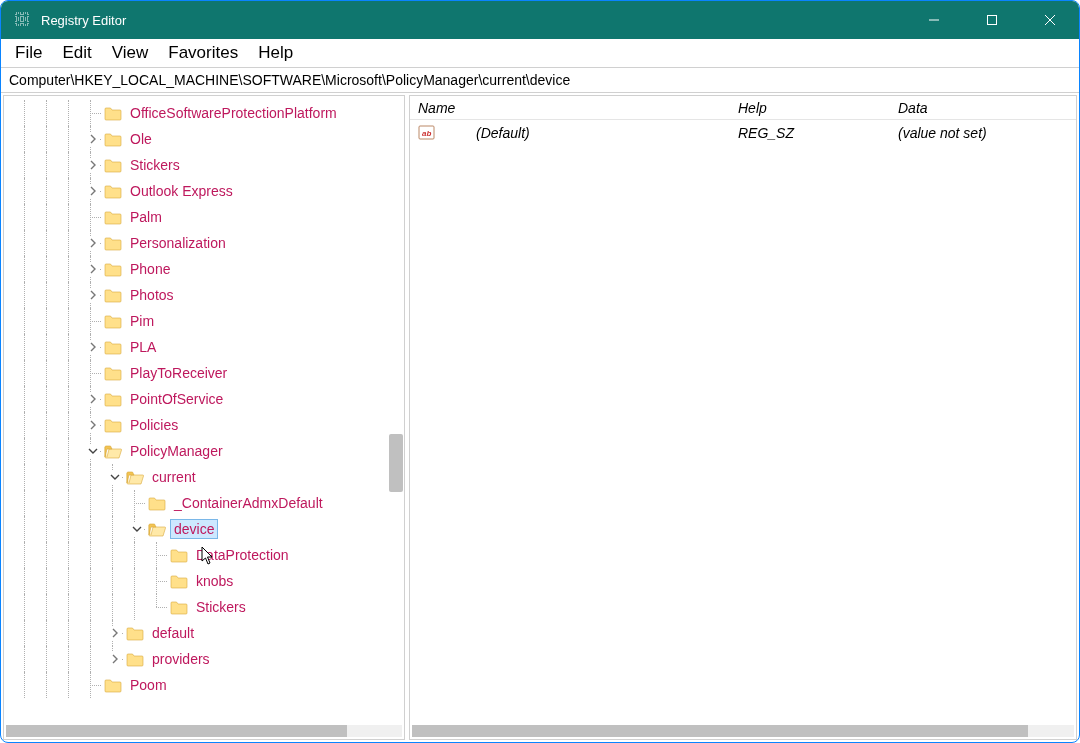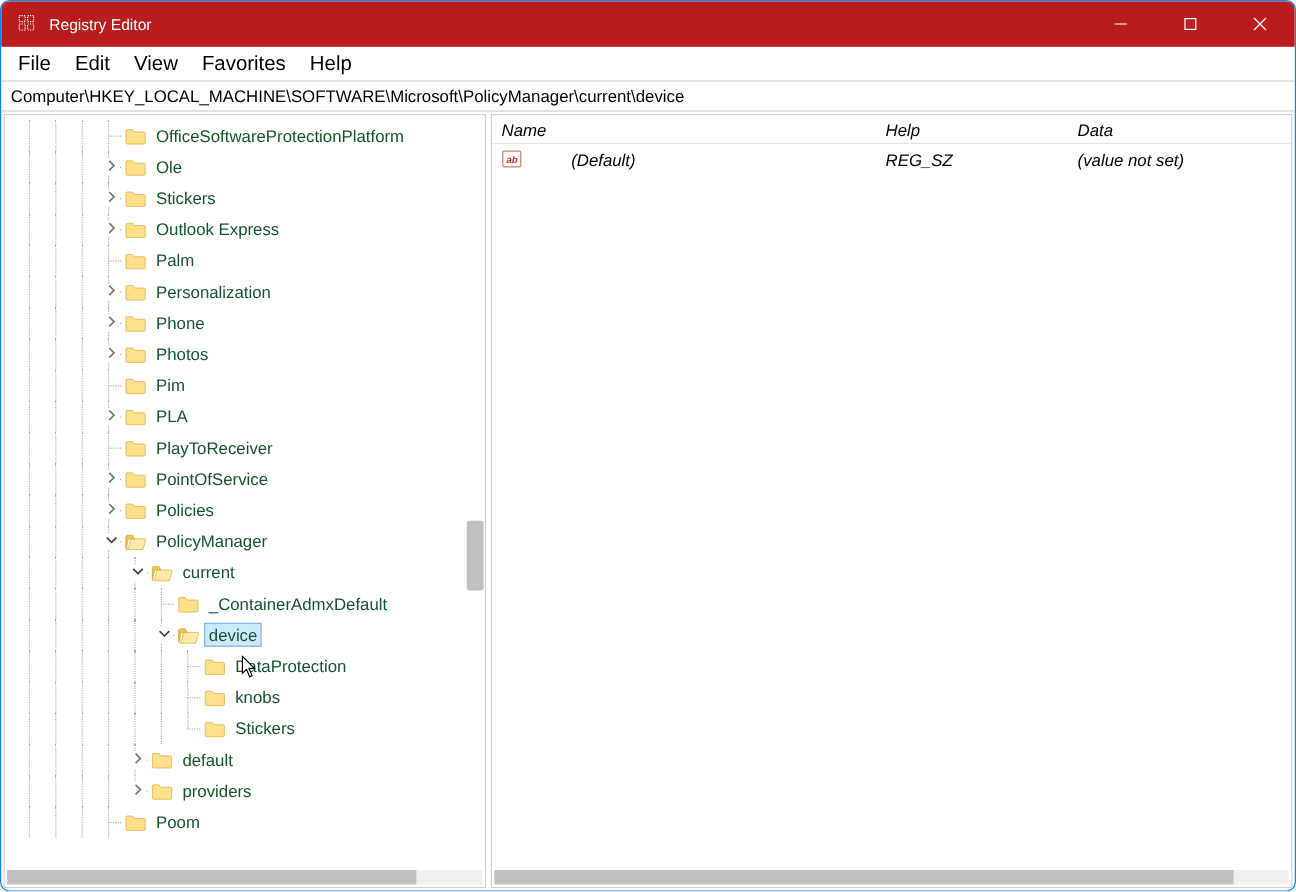--- a/index.html
+++ b/index.html
@@ -10,21 +10,21 @@
     width:1080px; height:743px;
     border:1px solid #0a84ff;
     border-radius:8px;
     overflow:hidden;
     display:flex; flex-direction:column;
     background:#fff;
   }
 
   
   .titlebar {
-    height:38px; background:#b91c1c;
+    height:38px; background:#0f766e;
     display:flex; align-items:center;
     color:#fff;
     flex-shrink:0;
   }
   .titlebar .app-icon {
     width:16px; height:16px; margin:0 10px 0 14px;
     display:inline-flex;
   }
   .titlebar .title { font-size:13px; flex:1; }
   .win-controls { display:flex; height:100%; }
@@ -69,21 +69,21 @@
     background:#fff;
     display:flex; flex-direction:column;
   }
   .left-pane { width:402px; margin-right:4px; }
   .right-pane { flex:1;font-style:italic; }
 
   
   .tree {
     flex:1; overflow:hidden;
     font-size:14px;
-    color:#14532d;
+    color:#be185d;
     position:relative;
     padding-top:4px;
   }
   .tree-row {
     height:26px;
     display:flex; align-items:center;
     white-space:nowrap;
     position:relative;
   }
   .vline-cell {

